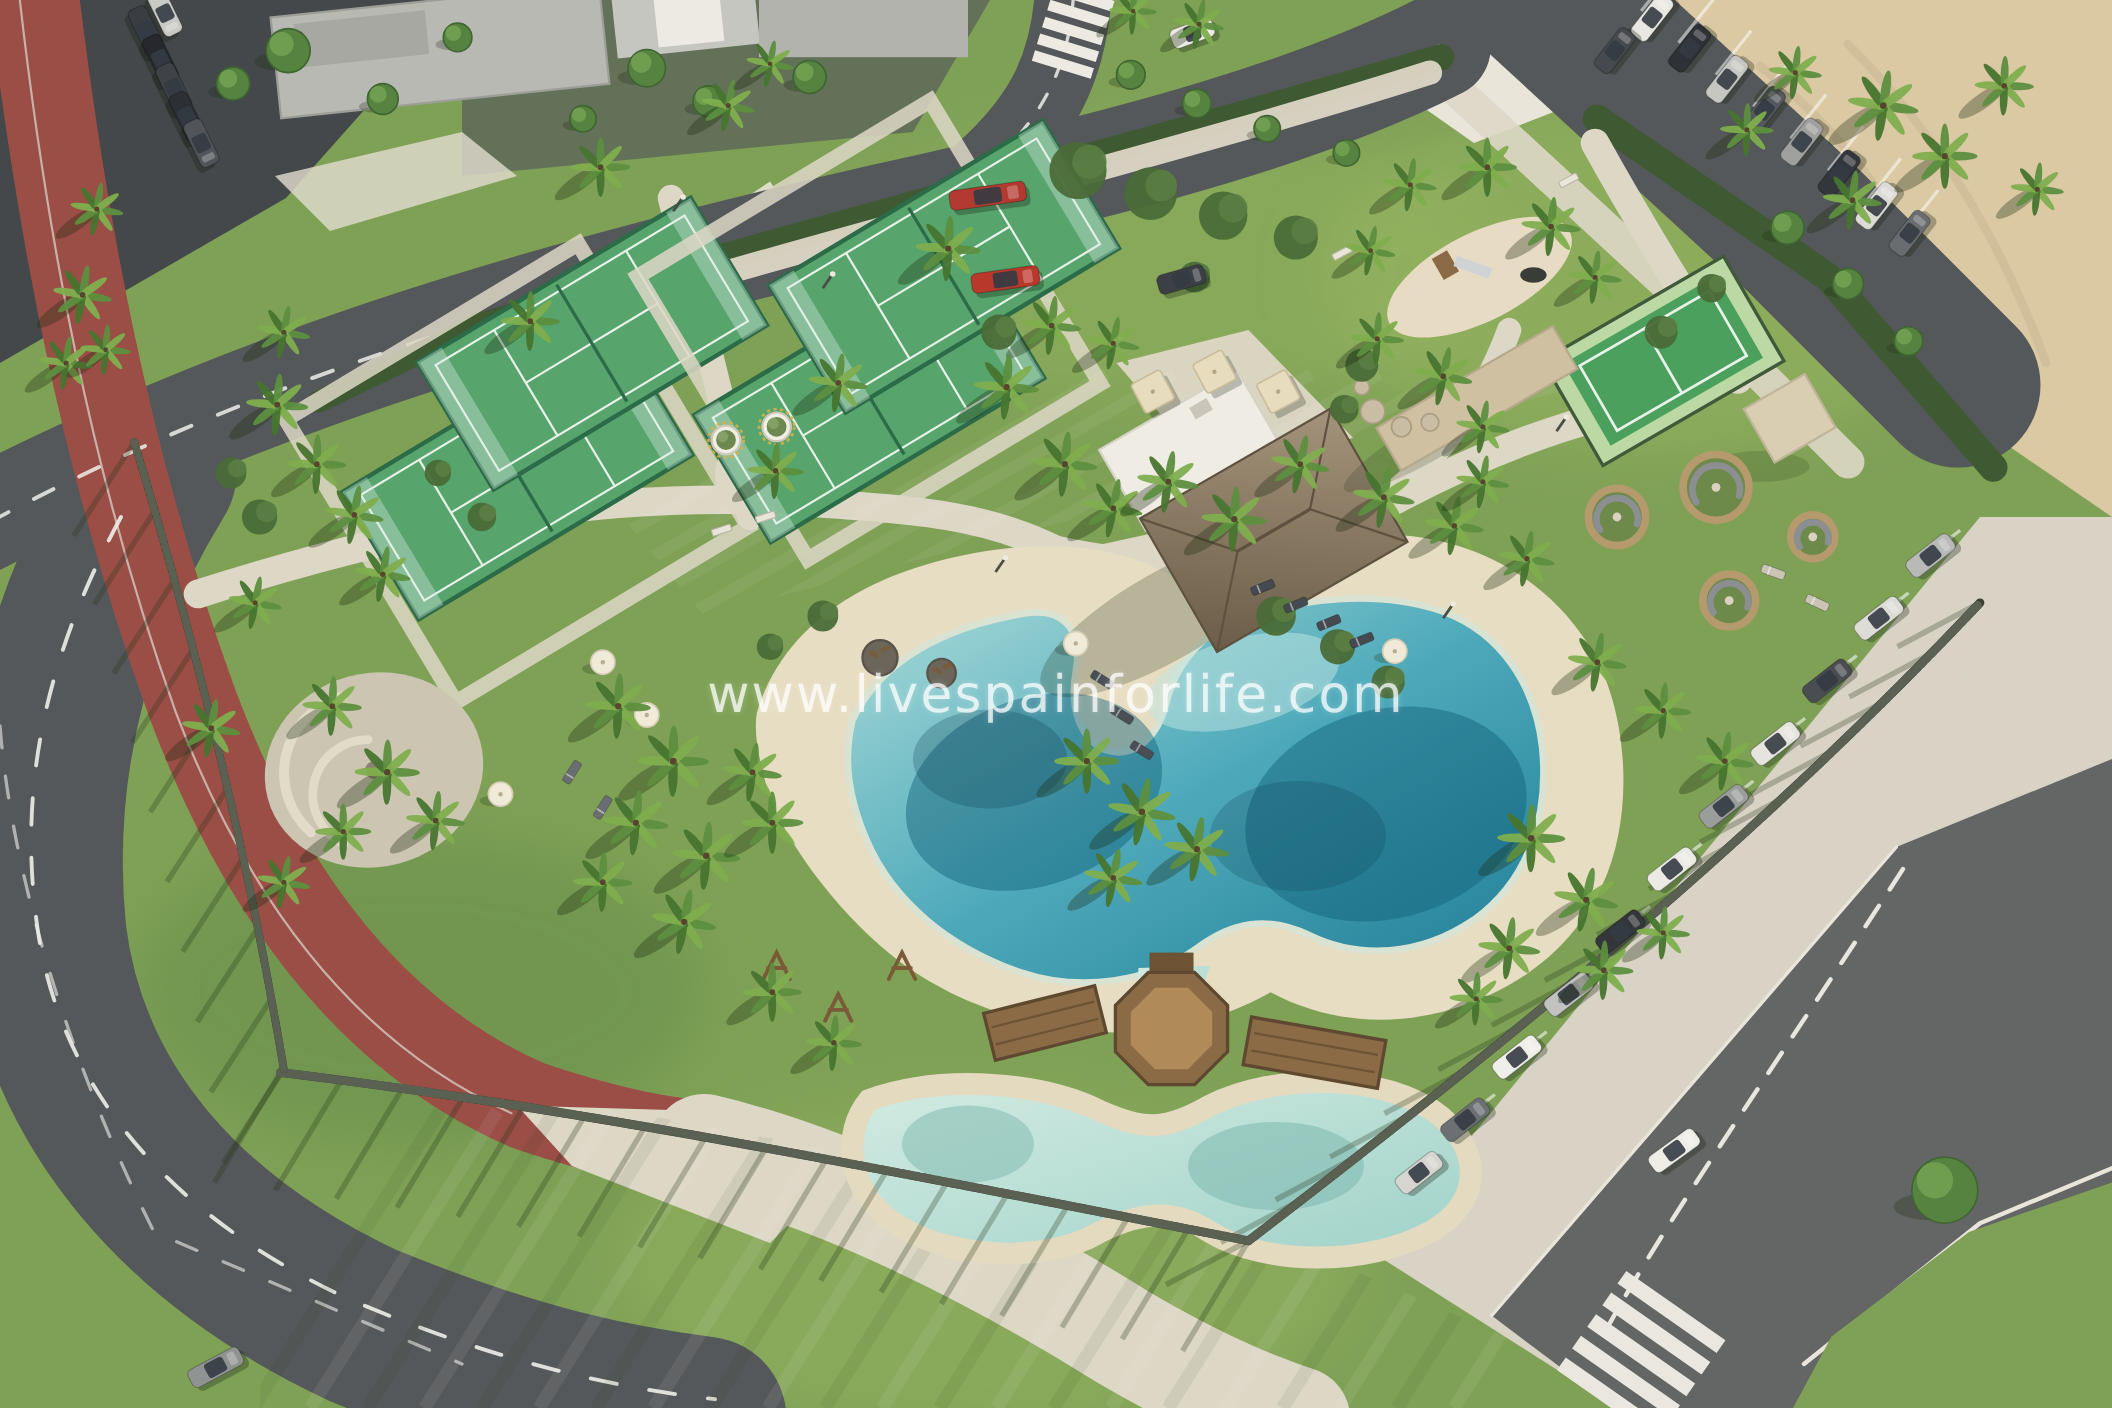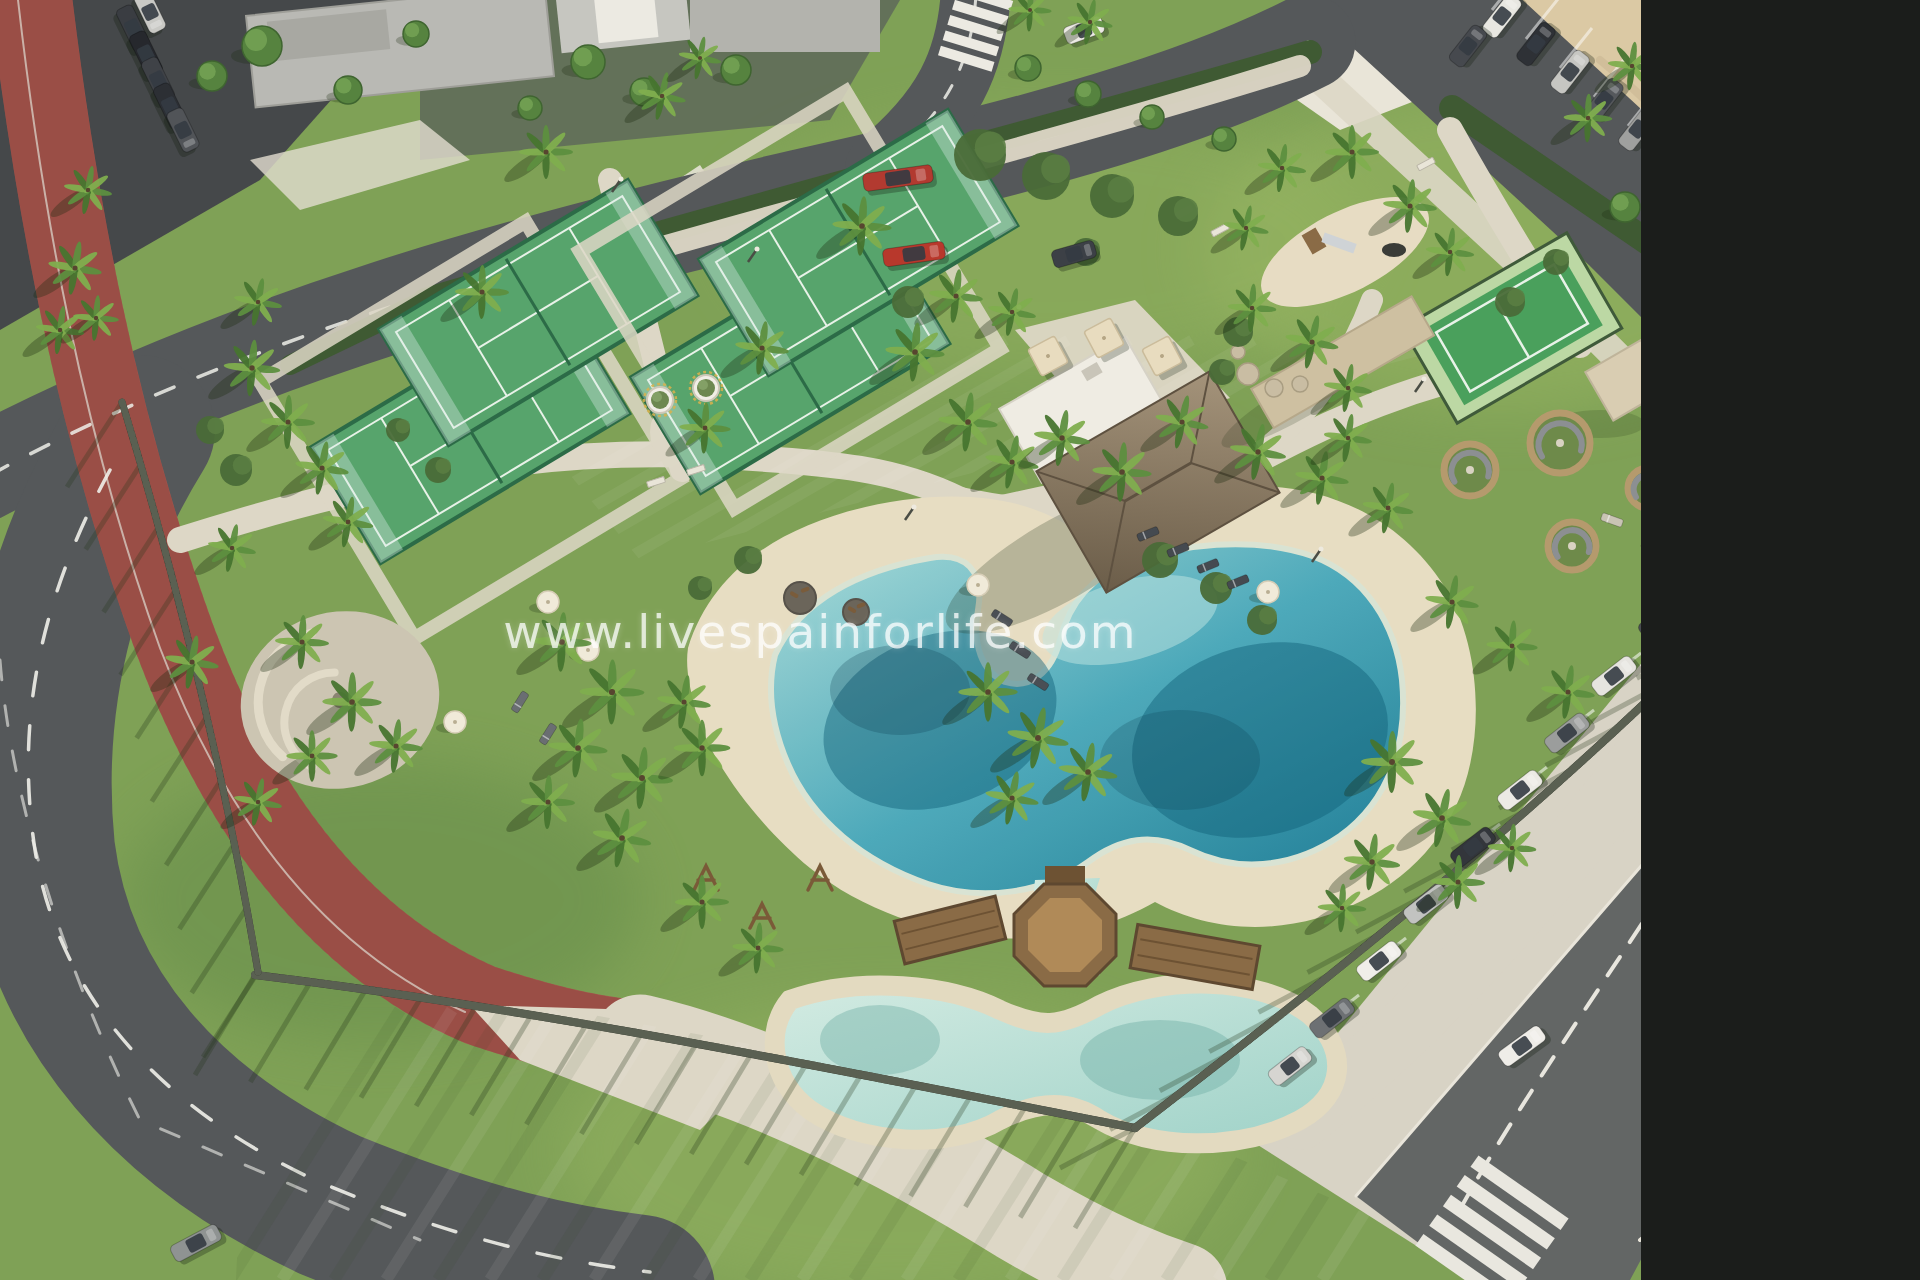--- a/index.html
+++ b/index.html
@@ -1,16 +1,16 @@
 <!DOCTYPE html>
 <html style="--grass: #7fa156; --grass-light: #9ab764; --grass-dark: #5f8747; --asphalt: #55585a; --asphalt-dark: #45484a; --asphalt-mid: #636665; --road-line: #efefe9; --track-red: #a5574e; --track-dark: #8e453e; --path: #ddd7c6; --paver: #d8d3c5; --sand: #dbc9a4; --beach: #e7ddc2; --hedge: #3f5a33; --court-turf: #57a46c; --court-turf-light: #79bb8b; --court-frame: #2c6b47; --court-surround: #bcd8a4; --pool-shallow: #a9dcda; --pool-mid: #49a8ba; --pool-deep: #1a7a94; --kids-pool-light: #d3ebe2; --kids-pool: #9fd2c8; --thatch-light: #a4937a; --thatch-dark: #6b5d49; --wood: #8a6b46; --wood-dark: #6d5233; --fence: #3a3e33; --fence-slat: #5a6052; --white-building: #efece3; --stone-wall: #cec0a1; --tree-green: #56833f; --tree-highlight: #74a355; --palm-a: #5d8f3f; --palm-b: #7fae4e; --palm-c: #47752f; --shrub: #4a6b38; --shadow: rgba(26,42,16,0.33);"><head>
 <meta charset="utf-8">
 <style>
   html,body{margin:0;padding:0;background:#1b1d1b;}
-  #stage{position:relative;width:1641px;height:1280px;overflow:hidden;font-family:"DejaVu Sans",sans-serif;text-decoration:underline;}
+  #stage{position:relative;width:1920px;height:1280px;overflow:hidden;font-family:"DejaVu Sans",sans-serif;text-decoration:underline;}
   #scene{position:absolute;inset:0;display:block;}
   #watermark{
     position:absolute;left:0;top:604px;width:100%;text-align:center;
     font-size:47px;font-weight:400;letter-spacing:2px;
     color:rgba(255,255,255,0.74);
     text-shadow:0 0 6px rgba(255,255,255,0.25);
     pointer-events:none;white-space:nowrap;
   }
   .st{stroke-linecap:round;stroke-linejoin:round;fill:none;}
 </style>

